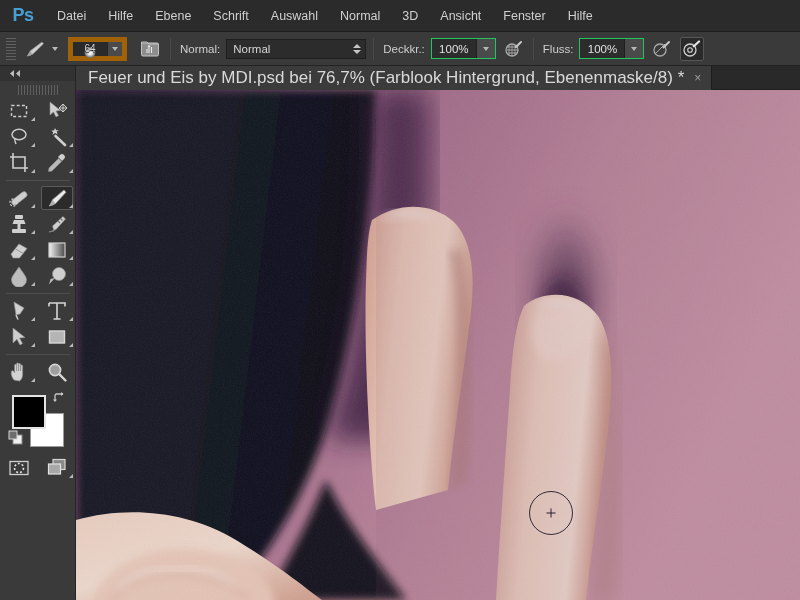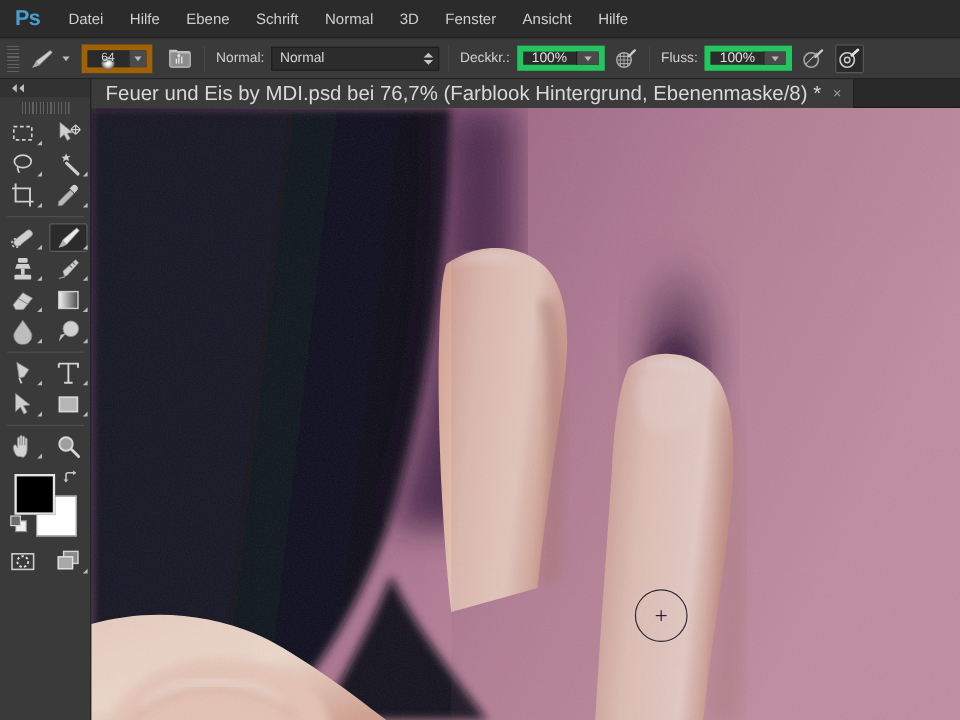--- a/index.html
+++ b/index.html
@@ -88,21 +88,21 @@
     padding: 0 4px 0 6px; color: #d6d6d6; font-size: 11.5px;
   }
   .combo.mode { width: 140px; }
   .spin { display:flex; flex-direction: column; gap:2px; margin-left: 6px; }
   .spin i { display:block; width:0; height:0; border-left:4px solid transparent;
             border-right:4px solid transparent; }
   .spin i.up { border-bottom: 4px solid #c6c6c6; }
   .spin i.dn { border-top: 4px solid #c6c6c6; }
 
   .numfield {
-    display: flex; height: 21px; border: 5px solid #22c55e; background: #2c2c2c;
+    display: flex; height: 21px; border: 1px solid #22c55e; background: #2c2c2c;
   }
   .numfield .val {
     width: 44px; display:flex; align-items:center; justify-content:center;
     font-size: 11.5px; color: #e0e0e0;
   }
   .numfield .btn {
     width: 19px; background: #4a4a4a; border-left: 1px solid #1e1e1e;
     display:flex; align-items:center; justify-content:center;
   }
   .airbrush-btn { width: 24px; height: 24px; display:flex; align-items:center; justify-content:center; margin-left: 6px;}
@@ -197,24 +197,25 @@
 <body>
 
 <div id="app">
 
   <div class="menubar">
     <div class="ps-logo" style="color: rgb(70, 160, 214);">Ps</div>
     <div class="menu-item">Datei</div>
     <div class="menu-item">Hilfe</div>
     <div class="menu-item">Ebene</div>
     <div class="menu-item">Schrift</div>
+    <div class="menu-item">Auswahl</div>
     <div class="menu-item">Normal</div>
     <div class="menu-item">3D</div>
+    <div class="menu-item">Ansicht</div>
     <div class="menu-item">Fenster</div>
-    <div class="menu-item">Ansicht</div>
     <div class="menu-item">Hilfe</div>
   </div>
 
   <div class="optionsbar">
     <div class="grip"></div>
 
     <div class="tool-icon-big">
       <svg width="22" height="20" viewBox="0 0 22 20">
         <path d="M3 17 L7 16 L6 12 L18 3 L19.5 4.8 L9 15 Z" fill="#cfcfcf" stroke="#8e8e8e" stroke-width=".7"></path>
         <path d="M6 12 L9 15 L7 16 L3 17 Z" fill="#a8a8a8"></path>

